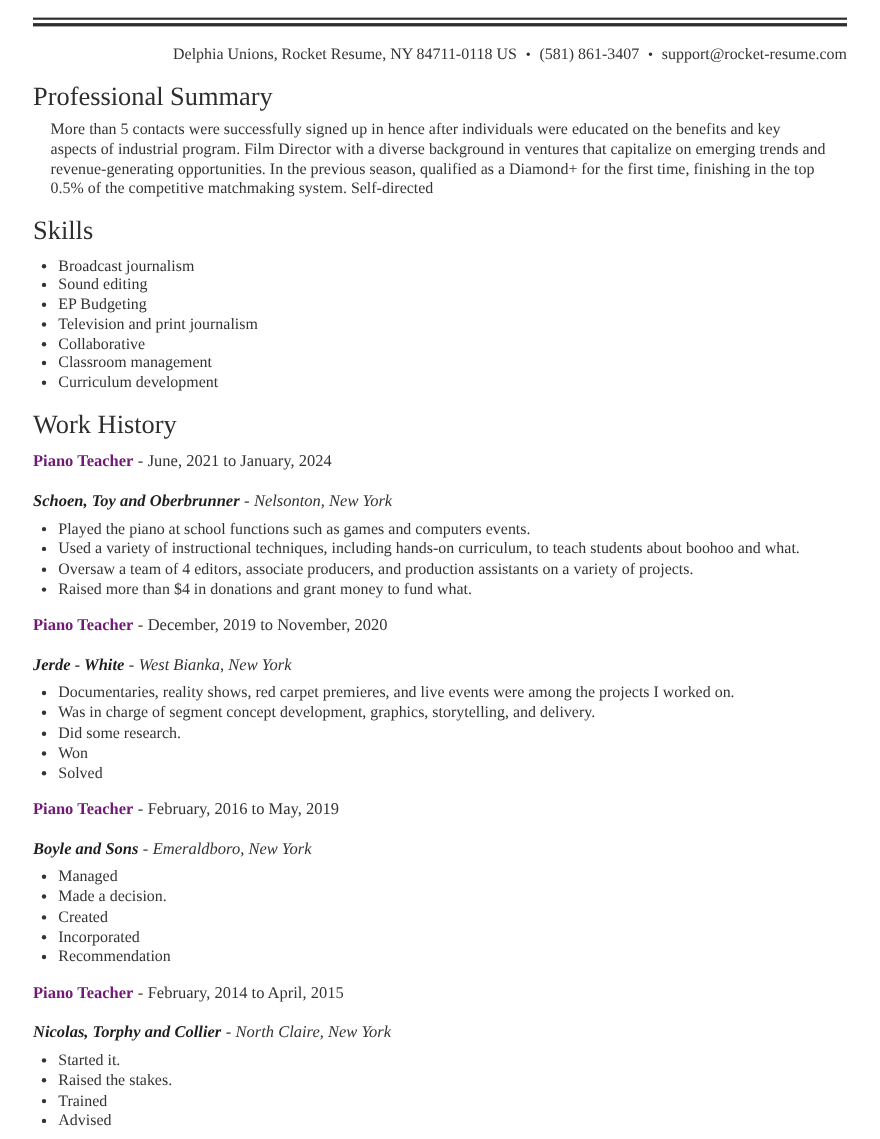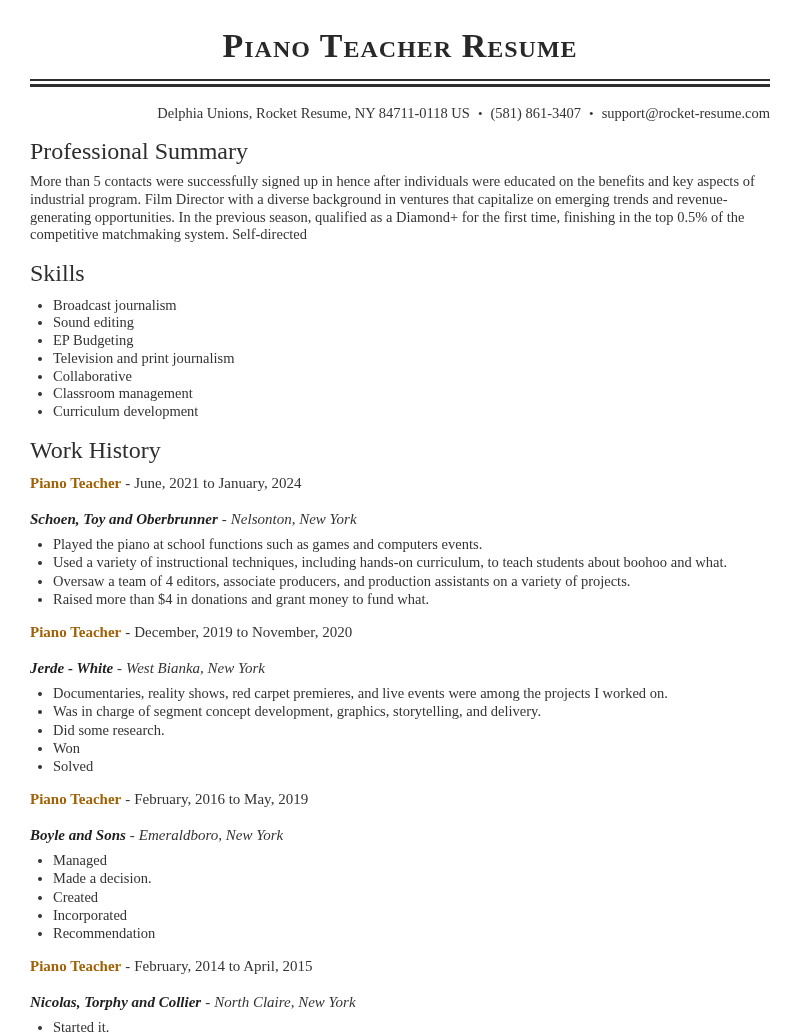--- a/index.html
+++ b/index.html
@@ -42,51 +42,50 @@
   h2.section-heading {
     margin: 16px 0 0;
     font-weight: normal;
     font-size: 24px;
     line-height: 1.15;
     color: #2e2e2e;
   }
 
   
   .summary-text {
-    margin: 7px 0 0;
+    margin: 7px 16px 0;
     font-size: 14.5px;
     line-height: 17.8px;
     color: #333333;
   }
 
   
   ul { margin: 0; padding-left: 23px; list-style: disc outside; }
   li { font-size: 14.5px; line-height: 17.7px; color: #333333; }
 
   
   .skills-cols { display: flex; margin-top: 9px; }
   .skills-cols ul { flex: 1 1 50%; }
 
   
   .job { margin-top: 9px; }
   .job + .job { margin-top: 14px; }
   .job p { margin: 0; font-size: 15px; line-height: 20px; }
-  .job .job-head strong { color: #a16207; }
+  .job .job-head strong { color: #701a75; }
   .job .job-co { font-style: italic; margin-top: 16px; }
   .job .job-co strong { color: #1f1f1f; }
   .job .sep { margin: 0 4px; }
   .job ul { margin-top: 6px; font-family: Liberation Serif, serif; }
   .job li { line-height: 18.2px; }
 </style>
 </head>
 <body>
 
 <div class="page">
 
-  <h1 class="resume-title">Piano Teacher Resume</h1>
 
   <div class="double-rule"></div>
 
   <div class="contact">
     <span>Delphia Unions, Rocket Resume, NY 84711-0118 US</span><span class="dot-sep">•</span><span>(581) 861-3407</span><span class="dot-sep">•</span><span>support@rocket-resume.com</span>
   </div>
 
   <h2 class="section-heading">Professional Summary</h2>
   <p class="summary-text">More than 5 contacts were successfully signed up in hence after individuals were educated on the benefits and key aspects of industrial program. Film Director with a diverse background in ventures that capitalize on emerging trends and revenue-generating opportunities. In the previous season, qualified as a Diamond+ for the first time, finishing in the top 0.5% of the competitive matchmaking system. Self-directed</p>
 

